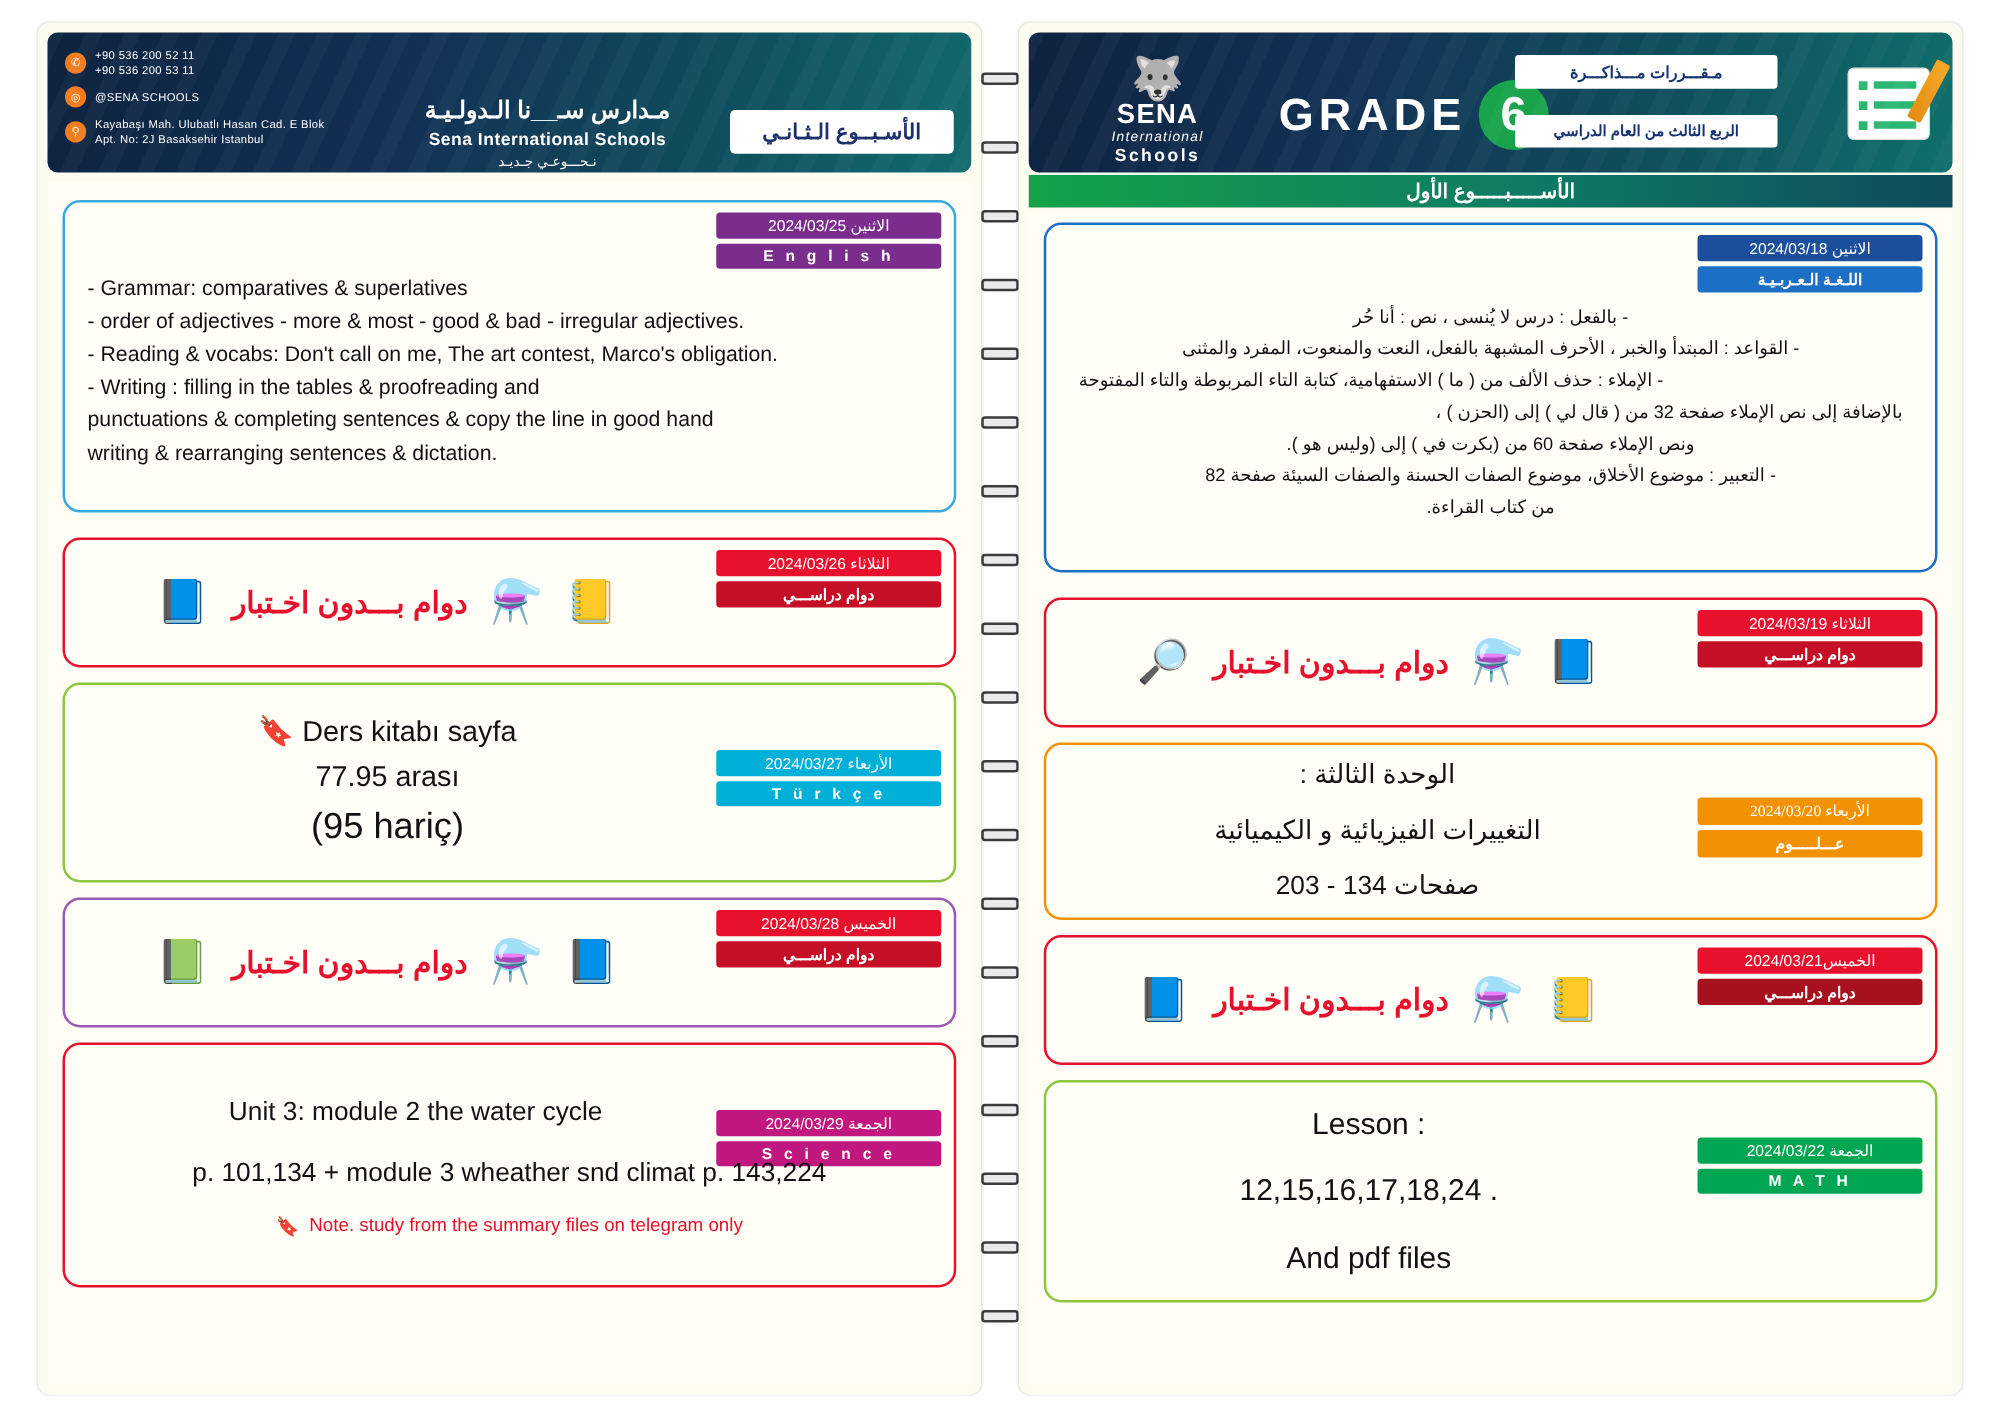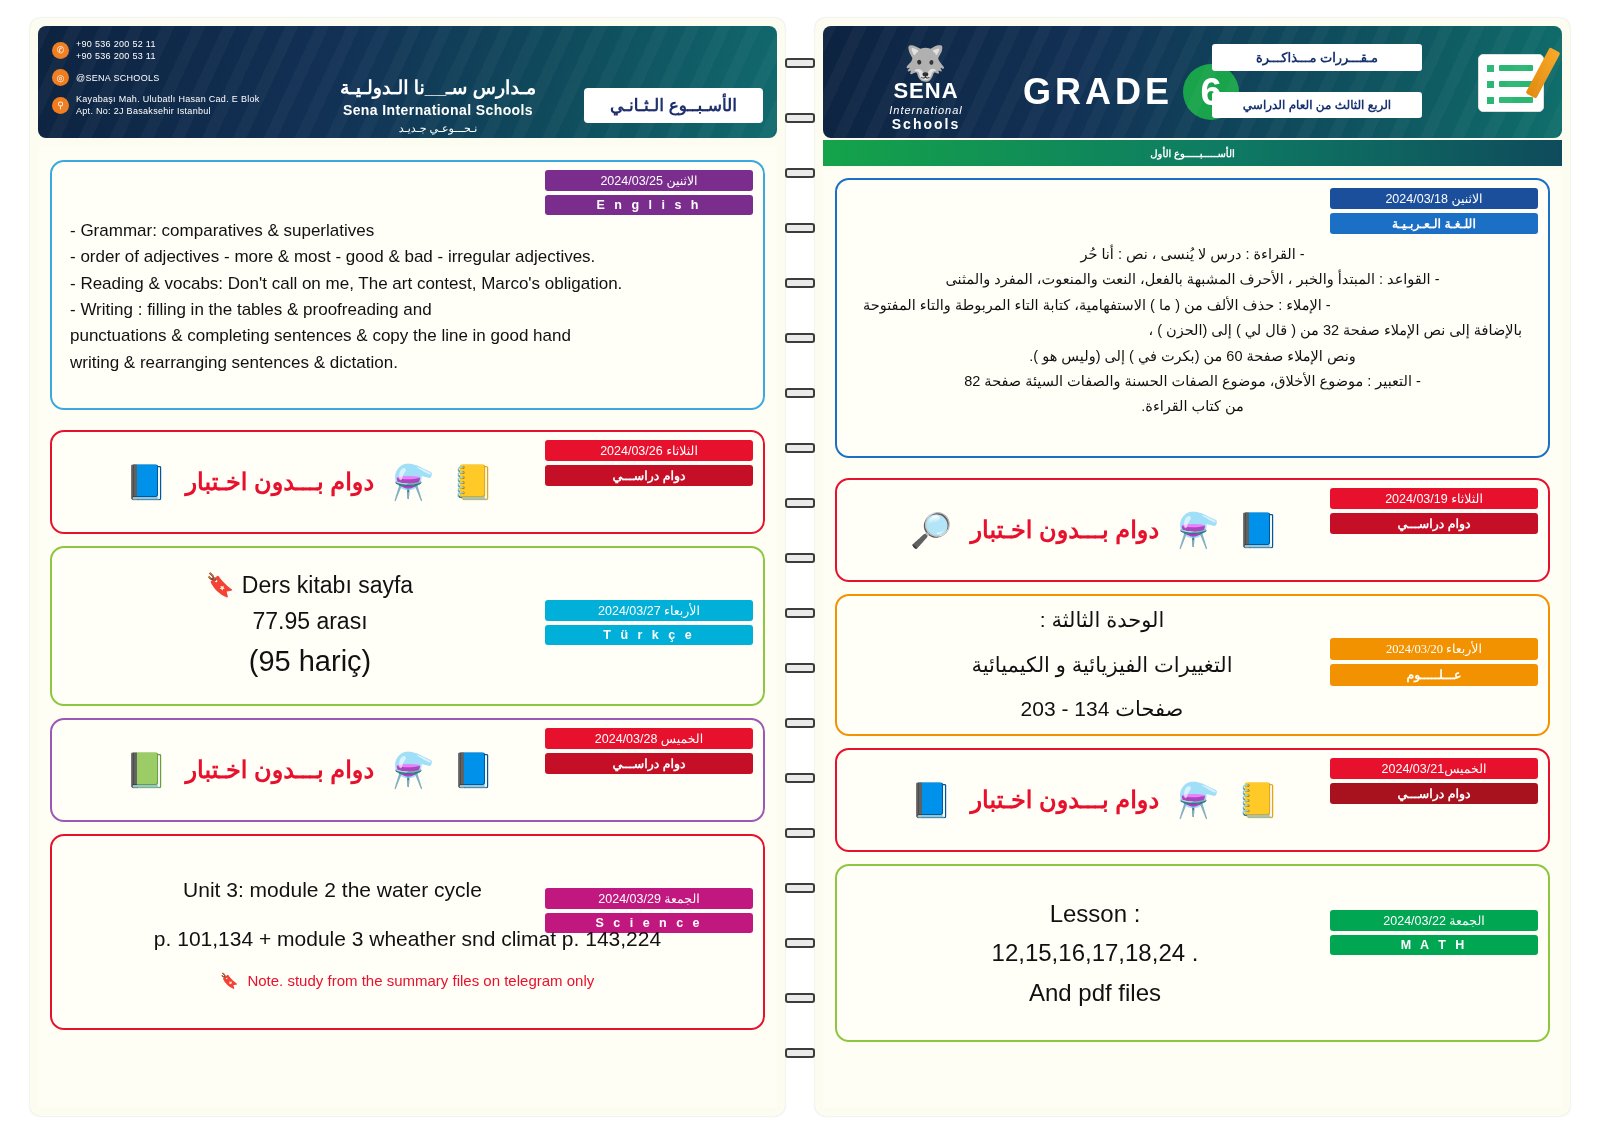--- a/index.html
+++ b/index.html
@@ -136,41 +136,41 @@
   .notepad-icon .sq { position:absolute; left: 8px; width: 7px; height: 7px; background:#2bb673; }
   .notepad-icon .pen {
     position: absolute; right: -6px; top: -8px;
     width: 12px; height: 52px; background: linear-gradient(180deg,#f5a623,#e38b10);
     transform: rotate(28deg); border-radius: 2px;
   }
 
   .week-bar {
     position: absolute; left: 8px; right: 8px; top: 122px; height: 26px;
     background: linear-gradient(90deg, #14a34a 0%, #0e7a63 55%, #0f4b5c 100%);
-    color: #fff; font-size: 10px; font-weight: bold;
+    color: #fff; font-size: 16px; font-weight: bold;
     display: flex; align-items: center; justify-content: center;
     direction: rtl; letter-spacing: 6px;
   }
   .panel-right .panel-body { top: 152px; }
 
   
   .spiral { position: absolute; left: 785px; top: 18px; width: 30px; height: 1098px; }
   .ring {
     position: absolute; left: 0; width: 30px; height: 10px;
     border: 2px solid #3c3c3c; border-radius: 3px; background: #eaeaea;
   }
 
   
   .card {
     position: absolute;
     border: 2px solid #999;
     border-radius: 14px;
     background: #fffef7;
   }
-  .tagset { position: absolute; right: 10px; top: 8px; width: 208px; }
+  .tagset { position: absolute; right: 10px; top: 8px; width: 180px; }
   .tag-date, .tag-sub {
     display: block; text-align: center; color: #fff;
     font-size: 12.5px; padding: 3px 6px; border-radius: 3px;
   }
   .tag-date { background: #555; margin-bottom: 4px; direction: rtl; }
   .tag-sub  { background: #555; letter-spacing: 3px; font-weight: bold; }
 
   .card-content { position: absolute; inset: 0; padding: 14px 18px; }
 
   .ar-text {
@@ -365,21 +365,21 @@
     <div class="week-bar">الأســـــبـــــوع الأول</div>
 
     <div class="panel-body">
 
       <div class="card" style="left:12px; top:8px; right:12px; height:280px; border-color:#1b6fc4;">
         <div class="tagset">
           <span class="tag-date" style="background:#1b4f9c">الاثنين 2024/03/18</span>
           <span class="tag-sub" style="background:#1b6fc4; letter-spacing:1px;">اللـغـة الـعـربـيـة</span>
         </div>
         <div class="card-content" style="padding-top:62px; padding-left:26px; padding-right:26px;">
-          <div class="ar-text" style="text-align:center">- القراءة : درس لا يُنسى ، نص : أنا حُر</div>
+          <div class="ar-text" style="text-align:center">- بالفعل : درس لا يُنسى ، نص : أنا حُر</div>
           <div class="ar-text" style="text-align:center">- القواعد : المبتدأ والخبر ، الأحرف المشبهة بالفعل، النعت والمنعوت، المفرد والمثنى</div>
           <div class="ar-text" style="text-align:left">- الإملاء : حذف الألف من ( ما ) الاستفهامية، كتابة التاء المربوطة والتاء المفتوحة</div>
           <div class="ar-text" style="text-align:right">بالإضافة إلى نص الإملاء صفحة 32 من ( قال لي ) إلى (الحزن ) ،</div>
           <div class="ar-text" style="text-align:center">ونص الإملاء صفحة 60 من (بكرت في ) إلى (وليس هو ).</div>
           <div class="ar-text" style="text-align:center">- التعبير : موضوع الأخلاق، موضوع الصفات الحسنة والصفات السيئة صفحة 82</div>
           <div class="ar-text" style="text-align:center">من كتاب القراءة.</div>
         </div>
       </div>
 
       <div class="card" style="left:12px; top:308px; right:12px; height:104px; border-color:#e8112d;">
@@ -425,21 +425,21 @@
           </div>
         </div>
       </div>
 
       <div class="card" style="left:12px; top:694px; right:12px; height:178px; border-color:#8dc63f;">
         <div class="tagset" style="top:44px;">
           <span class="tag-date" style="background:#00a651">الجمعة 2024/03/22</span>
           <span class="tag-sub" style="background:#00a651">M A T H</span>
         </div>
         <div class="card-content" style="right:195px;">
-          <div class="centered" style="gap:2px;">
+          <div class="centered" style="gap:16px;">
             <div class="en-text" style="font-size:24px;">Lesson :</div>
             <div class="en-text" style="font-size:24px;">12,15,16,17,18,24  .</div>
             <div class="en-text" style="font-size:24px;">And pdf files</div>
           </div>
         </div>
       </div>
 
     </div>
   </div>
 

